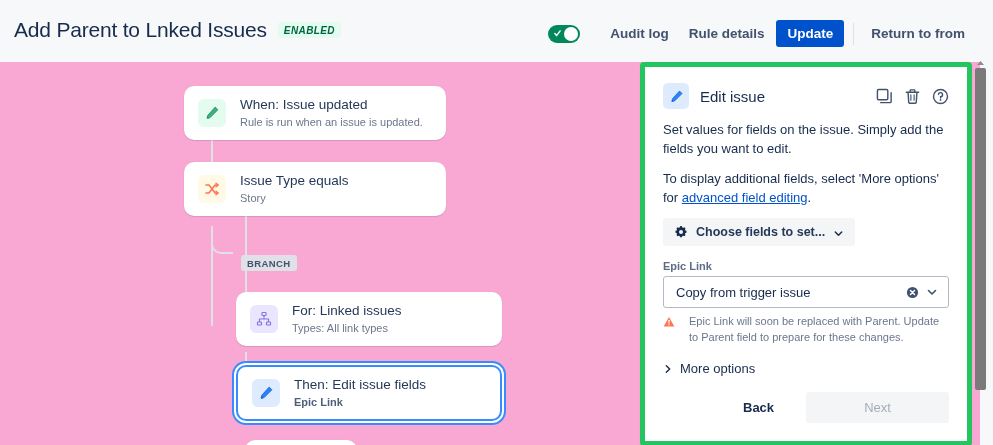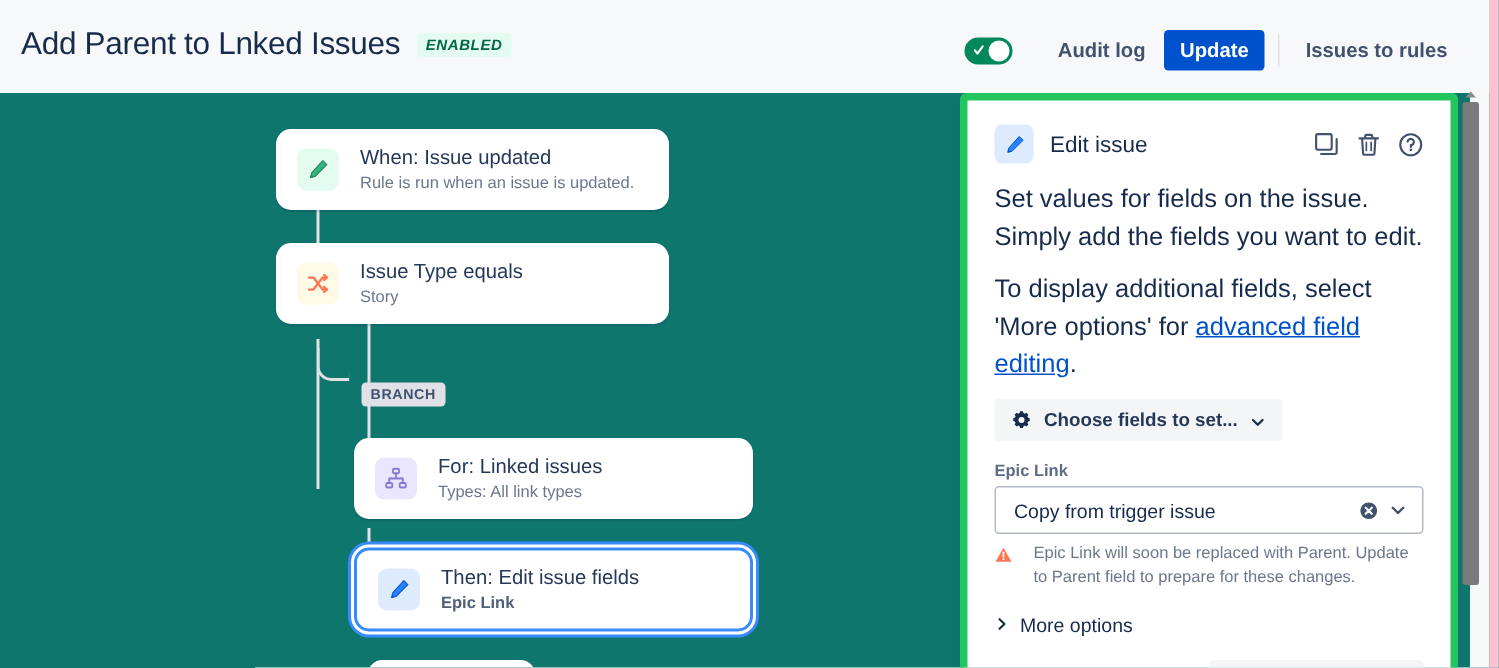--- a/index.html
+++ b/index.html
@@ -3,21 +3,21 @@
 <meta charset="utf-8">
 <style>
   * { box-sizing: border-box; margin: 0; padding: 0; }
   html, body {
     width: 999px; height: 445px;
     overflow: hidden;
     background: #f7f8f9;
     font-family: "Liberation Sans", sans-serif;
     color: #172b4d;
   }
-  #root { position: relative; width: 999px; height: 445px; background: #0f766e; padding-left: 12px; }
+  #root { position: relative; width: 999px; height: 445px; background: #f9a8d4; padding-left: 12px; }
 
   
   .header { position: absolute; top: 0; left: 0; width: 993px; height: 62px; background:#f7f8f9; }
   .title-wrap { position: absolute; left: 14px; top: 18px; display: flex; align-items: center; gap: 11px; }
   .page-title { font-size: 21px; font-weight: 500; color: #172b4d; letter-spacing: -0.2px; }
   .badge-enabled {
     background: #e3fcef; color: #006644; font-size: 10px; font-weight: 700;
     letter-spacing: 0.4px; padding: 3px 6px 2px 6px; border-radius: 3px; font-style: italic;
   }
   .header-actions {
@@ -95,21 +95,21 @@
     box-shadow: 0 1px 1px rgba(9,30,66,0.10);
     padding: 16px 18px 18px 18px;
   }
   .panel-head { display:flex; align-items:center; margin-bottom:12px; }
   .panel-head .ico { width:26px; height:26px; border-radius:5px; background:#deebff;
      display:flex; align-items:center; justify-content:center; flex:none; margin-right:11px; }
   .panel-title { font-size:15px; font-weight:500; color:#172b4d; flex:1; }
   .panel-head-icons { display:flex; align-items:center; gap:11px; }
   .hicon { cursor:pointer; display:block; }
 
-  .panel-desc { font-size:17px; color:#172b4d; line-height:1.45; margin-bottom:11px; }
+  .panel-desc { font-size:13px; color:#172b4d; line-height:1.45; margin-bottom:11px; }
   .panel-desc a { color:#0052cc; text-decoration:underline; cursor:pointer; }
 
   .choose-fields {
     display:inline-flex; align-items:flex-end; gap:8px;
     background:#f4f5f7; border-radius:3px; padding:7px 11px; cursor:pointer;
     margin-bottom: 14px;
   }
   .choose-fields .lbl { font-size:12.5px; font-weight:600; color:#253858; }
 
   .field-label { font-size:11px; font-weight:600; color:#5e6c84; margin-bottom:4px; }
@@ -160,23 +160,24 @@
     </div>
 
     <div class="header-actions">
       <div class="toggle">
         <svg class="chk" viewBox="0 0 8 12">
           <path d="M1 6 L3 8.5 L7 3" stroke="#fff" stroke-width="1.6" fill="none" stroke-linecap="round" stroke-linejoin="round"></path>
         </svg>
         <div class="knob"></div>
       </div>
       <div class="hdr-link">Audit log</div>
+      <div class="hdr-link">Rule details</div>
       <button class="btn-update">Update</button>
       <div class="hdr-divider"></div>
-      <div class="hdr-link">Issues to rules</div>
+      <div class="hdr-link">Return to from</div>
     </div>
   </div>
 
   <div class="canvas">
 
     <div class="trunk" style="top:76px;height:64px;"></div>
     <div class="trunk" style="top:164px;height:100px;"></div>
     <div class="branch-corner" style="left:211px; top:170px;"></div>
     <div class="branch-v" style="left:245px; top:132px; height:70px;"></div>
     <div class="branch-v" style="left:245px; top:200px; height:66px;"></div>

